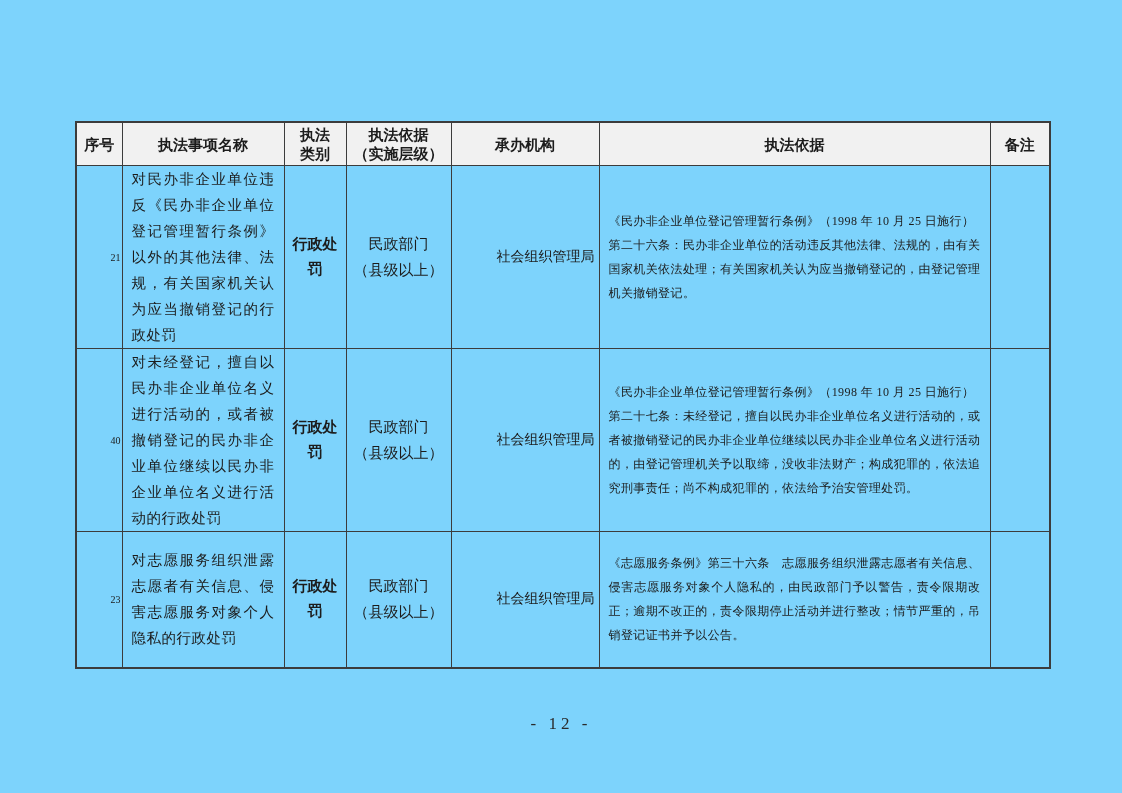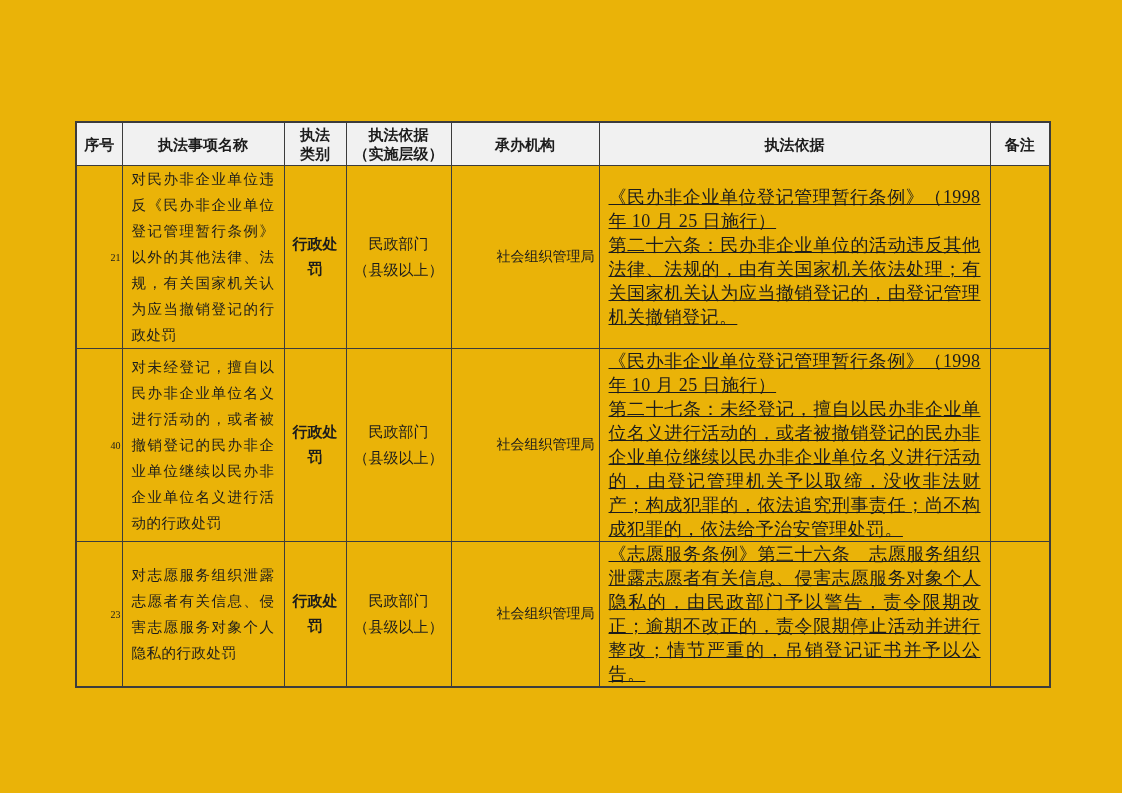--- a/index.html
+++ b/index.html
@@ -11,21 +11,21 @@
     width: 1122px;
     height: 793px;
     position: relative;
     font-family: "Liberation Serif", "DejaVu Serif", serif;
     color: #1c1c1c;
     overflow: hidden;
   }
   .doc-page {
     position: absolute;
     inset: 0;
-    background: #eab308;
+    background: #7dd3fc;
   }
   table.law-table {
     position: absolute;
     left: 75px;
     top: 121px;
     width: 974px;
     border-collapse: collapse;
     table-layout: fixed;
     border: 2px solid #3c3c3c;
   }
@@ -76,28 +76,27 @@
     line-height: 26px;
     white-space: pre-line;
     padding: 0 4px;
   }
   td.cell-agency {
     text-align: right;
     font-size: 14px;
     padding: 0 4px;
   }
   td.cell-basis {
-    font-size: 18px;
+    font-size: 12px;
     line-height: 24px;
     padding: 0 9px;
     white-space: pre-line;
     text-align: justify;
     text-align-last: left;
     letter-spacing: 0.4px;
-    text-decoration: underline;
   }
   td.cell-remark {
     font-size: 15px;
   }
   .page-footer {
     position: absolute;
     left: 0;
     top: 712px;
     width: 100%;
     text-align: center;
@@ -165,14 +164,15 @@
         <td class="cell-category">行政处罚</td>
         <td class="cell-subject">民政部门
 （县级以上）</td>
         <td class="cell-agency">社会组织管理局</td>
         <td class="cell-basis">《志愿服务条例》第三十六条　志愿服务组织泄露志愿者有关信息、侵害志愿服务对象个人隐私的，由民政部门予以警告，责令限期改正；逾期不改正的，责令限期停止活动并进行整改；情节严重的，吊销登记证书并予以公告。</td>
         <td class="cell-remark"></td>
       </tr>
     </tbody>
   </table>
 
+  <div class="page-footer">- 12 -</div>
 
 </div>
 
 </body></html>

